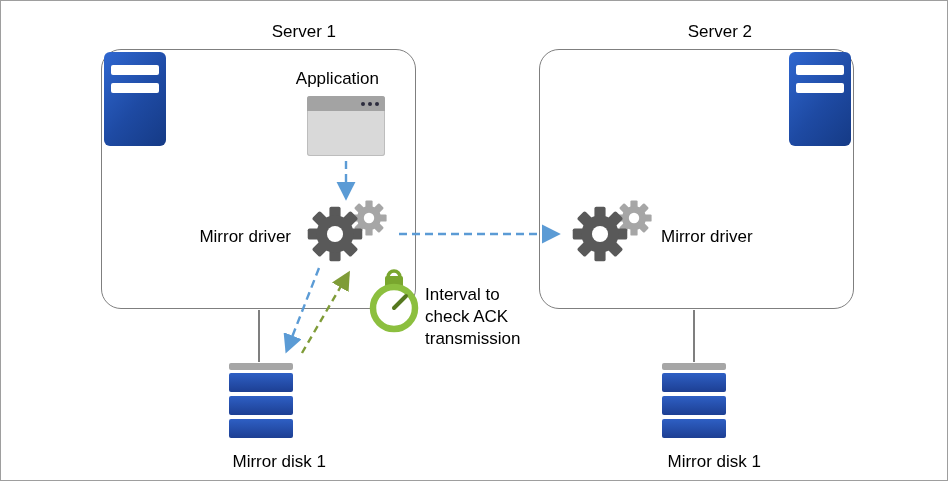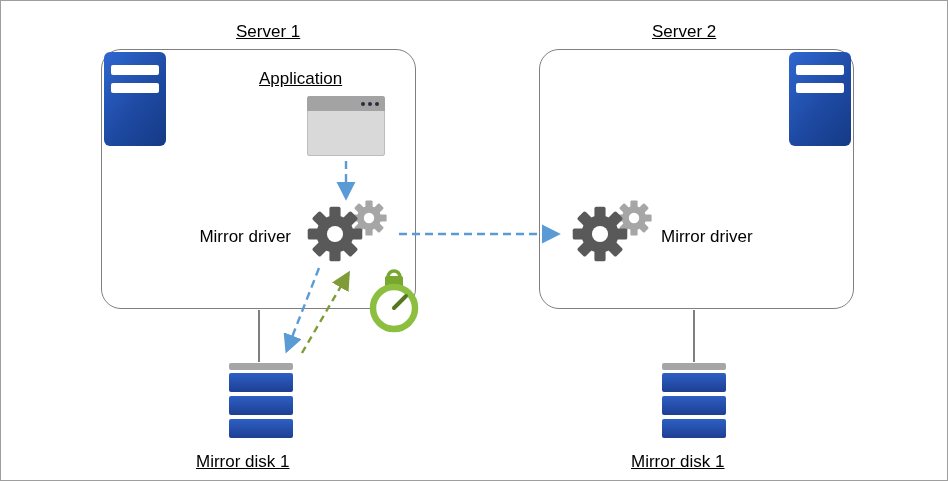--- a/index.html
+++ b/index.html
@@ -1,19 +1,19 @@
 <!DOCTYPE html>
 <html><head>
 <meta charset="utf-8">
 <style>
   html,body{margin:0;padding:0;background:#fff;}
   body{font-family:"Liberation Sans",sans-serif;}
   .canvas{position:relative;width:948px;height:481px;background:#fff;border:1px solid #9e9e9e;box-sizing:border-box;overflow:hidden;}
   .label{position:absolute;font-size:17px;color:#000;line-height:1.3;}
-  .center{text-align:left;text-decoration:underline;}
+  .center{text-align:right;}
   .right{text-align:right;}
   .server-box{position:absolute;border:1.5px solid #7f7f7f;border-radius:20px;background:#fff;box-sizing:border-box;}
   
   .server-icon{position:absolute;width:62px;height:94px;border-radius:6px;
     background:linear-gradient(130deg,#2f67d0 0%,#1e4aa3 55%,#153a85 100%);}
   .server-icon .bar{position:absolute;left:12%;width:76%;height:10px;background:#fff;border-radius:2px;}
   .server-icon .bar.b1{top:13px;}
   .server-icon .bar.b2{top:31px;}
   
   .window-icon{position:absolute;width:78px;height:60px;background:#d9d9d9;border-radius:3px;overflow:hidden;box-shadow:inset 0 0 0 1px #bdbdbd;}
@@ -107,20 +107,21 @@
       <use href="#gear"></use>
     </svg>
   <div class="label" style="left:660px;top:225px;width:130px;">Mirror driver</div>
 
   <svg class="stopwatch" style="left:363px;top:263px;" width="60" height="70" viewBox="0 0 60 70">
     <path d="M24 13 a6 6 0 0 1 12 0" stroke="#79A62E" stroke-width="3.5" fill="none"></path>
     <rect x="21" y="12" width="18" height="12" rx="2" fill="#79A62E"></rect>
     <circle cx="30" cy="44" r="21" fill="#ffffff" stroke="#8CBF3F" stroke-width="6.5"></circle>
     <path d="M30 44 L42 32" stroke="#55781F" stroke-width="4" stroke-linecap="round"></path>
   </svg>
+  <div class="label" style="left:424px;top:283px;width:120px;">Interval to check ACK transmission</div>
 
   <div class="disk" style="left:228px;top:362px;">
     <div class="cap"></div>
     <div class="band"></div>
     <div class="band"></div>
     <div class="band"></div>
   </div>
   <div class="disk" style="left:661px;top:362px;">
     <div class="cap"></div>
     <div class="band"></div>

